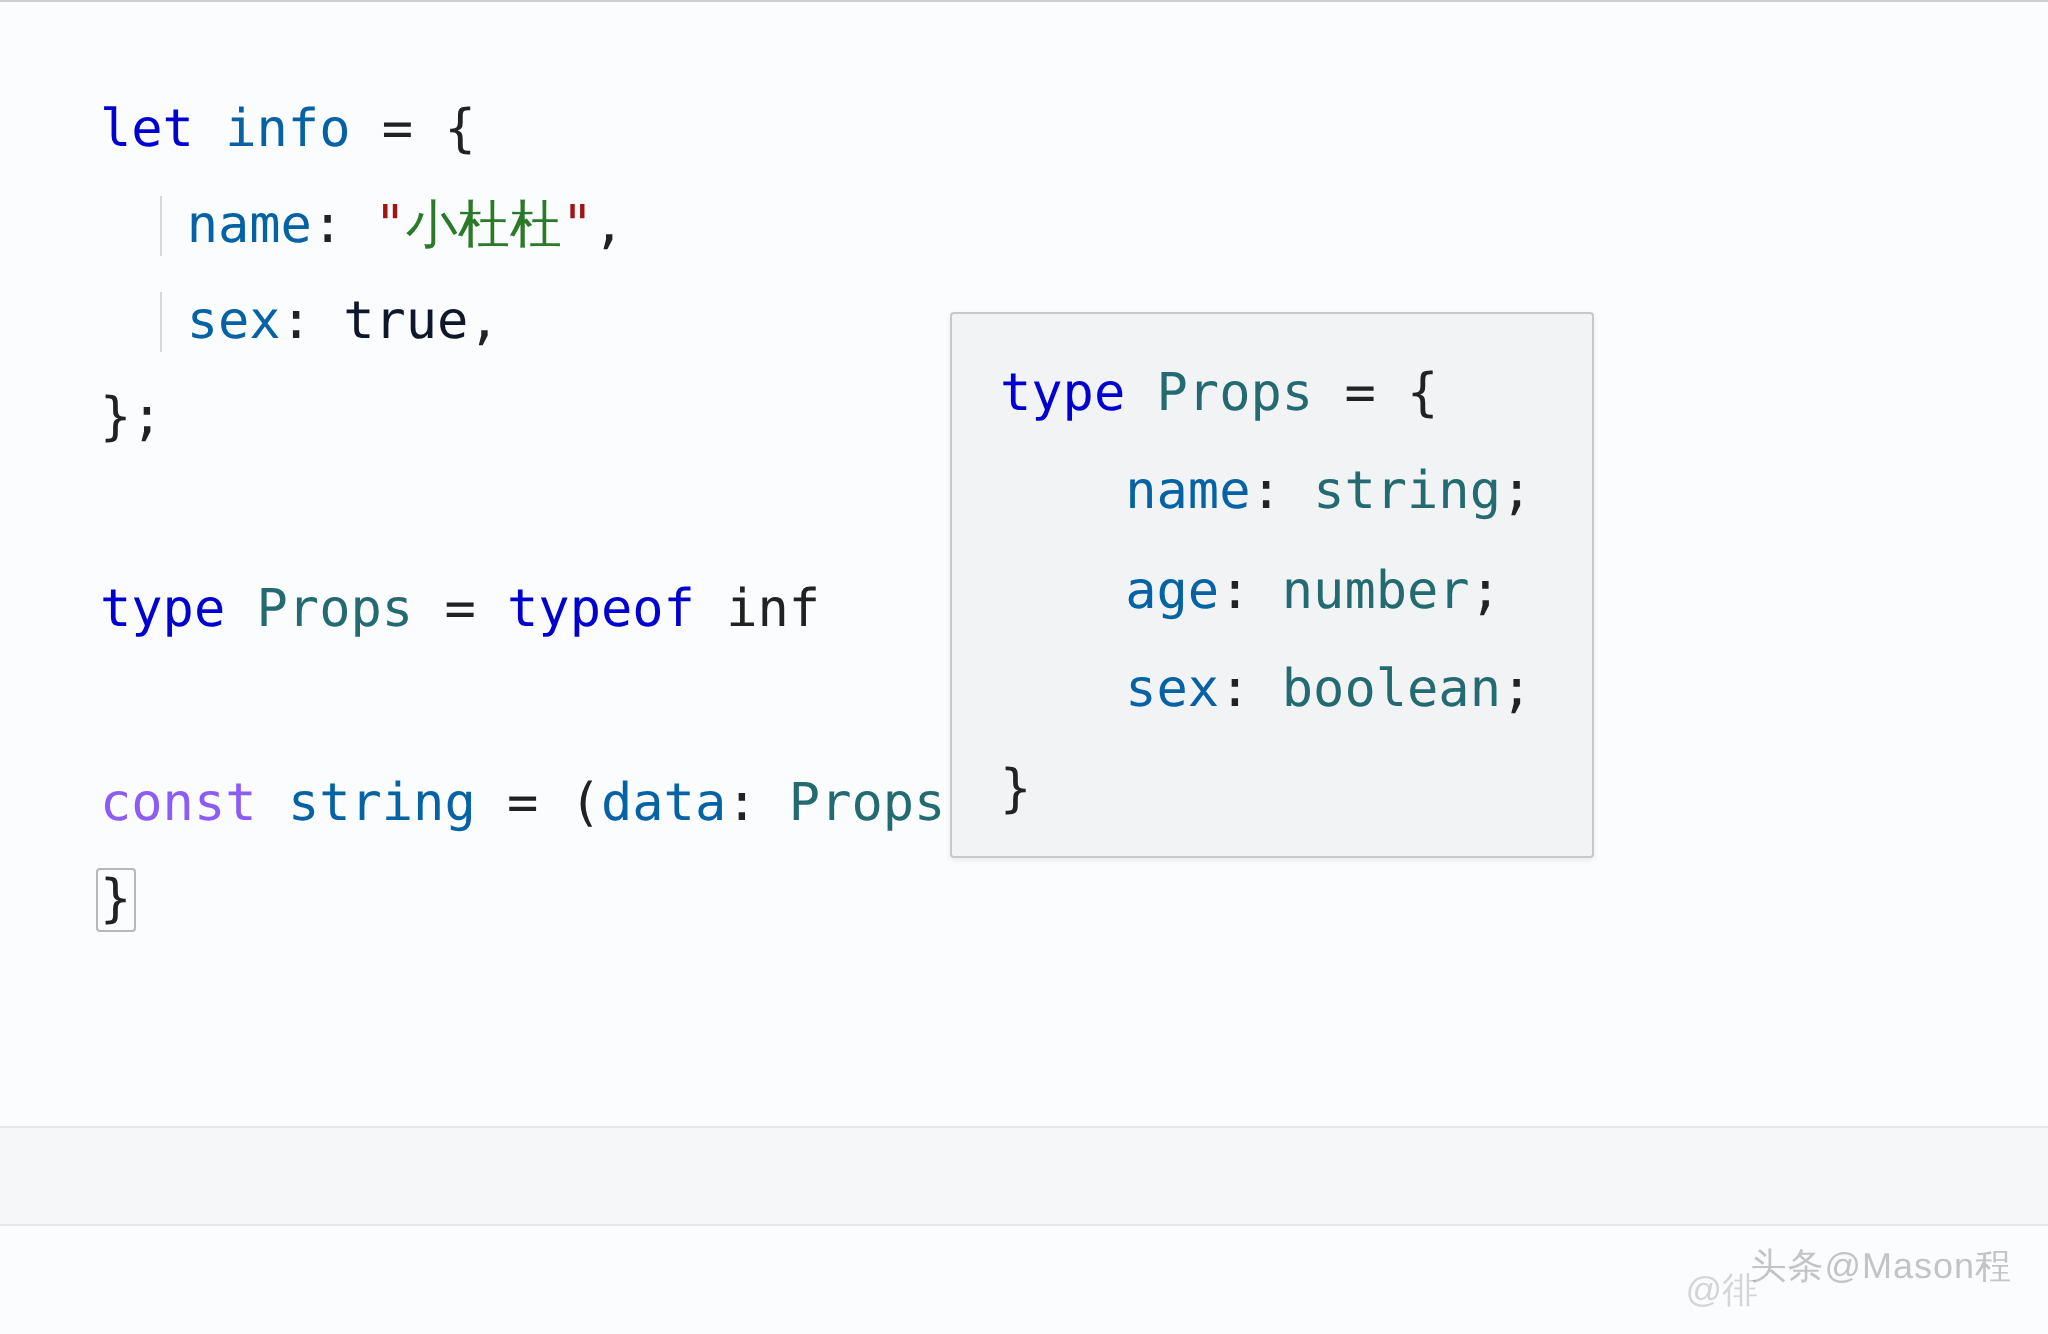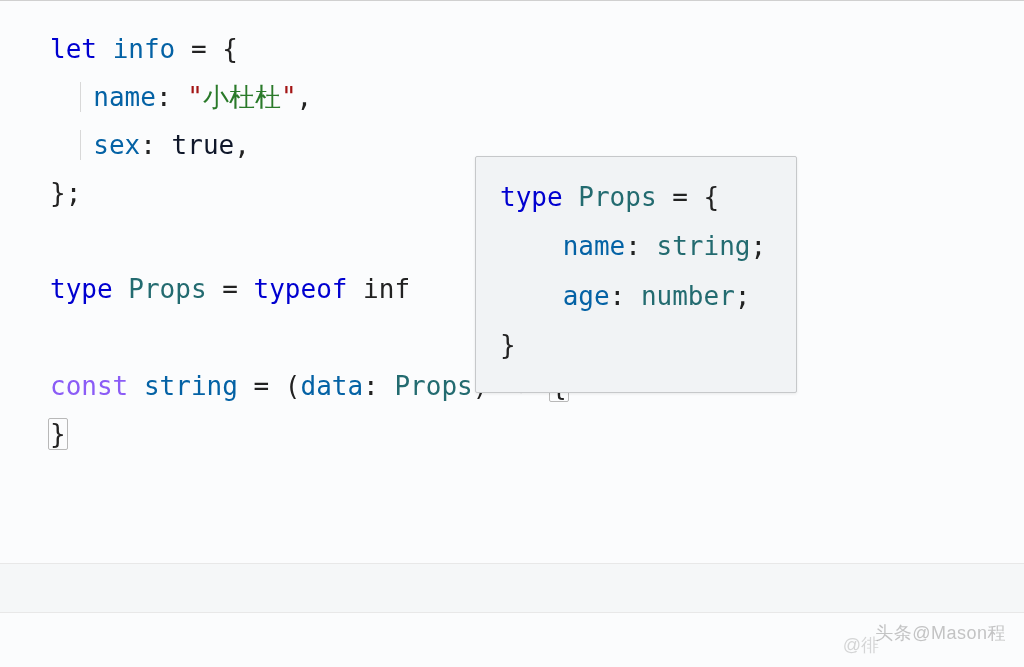--- a/index.html
+++ b/index.html
@@ -11,21 +11,21 @@
       font-family: 'Menlo', 'Monaco', 'Consolas', monospace;
       font-size: 26px;
       background: #fbfcfd;
       width: 1024px;
       height: 667px;
       position: relative;
       overflow: hidden;
       border-top: 1px solid #d0d0d0;
     }
     .editor {
-      padding: 24px 0 0 50px;
+      padding: 40px 0 0 50px;
       line-height: 1.85;
       position: relative;
     }
     .line {
       white-space: pre;
       position: relative;
     }
     .indent-guide {
       border-left: 1px solid #d8d8d8;
       padding-left: 12px;
@@ -47,21 +47,21 @@
     .typeof { color: #0000d0; }
     .propkey { color: #0462a5; }
 
     .tooltip {
       position: absolute;
       left: 475px;
       top: 155px;
       background: #f1f3f5;
       border: 1px solid #c6c8ca;
       border-radius: 2px;
-      padding: 16px 30px 21px 24px;
+      padding: 16px 30px 8px 24px;
       font-size: 26px;
       line-height: 1.9;
       box-shadow: 0 1px 3px rgba(0,0,0,0.08);
     }
     .tooltip .line {
       white-space: pre;
     }
     .tt-type { color: #0000d0; }
     .tt-name { color: #236b70; }
     .tt-prop { color: #0462a5; }
@@ -126,17 +126,18 @@
   <div class="line"><span class="kw-type">type</span> <span class="typename">Props</span><span class="operator"> = </span><span class="typeof">typeof</span><span class="ident"> inf</span></div>
   <div class="line"> </div>
   <div class="line"><span class="kw-const">const</span> <span class="varname">string</span><span class="operator"> = (</span><span class="propkey">data</span><span class="punct">: </span><span class="typename">Props</span><span class="punct">) =&gt; </span><span class="punct bracket-match">{</span></div>
   <div class="line"><span class="punct bracket-match">}</span></div>
 </div>
 
 <div class="tooltip">
   <div class="line"><span class="tt-type">type</span><span class="tt-name"> Props</span><span class="punct"> = {</span></div>
   <div class="line">    <span class="tt-prop">name</span><span class="punct">: </span><span class="tt-ptype">string</span><span class="punct">;</span></div>
   <div class="line">    <span class="tt-prop">age</span><span class="punct">: </span><span class="tt-ptype">number</span><span class="punct">;</span></div>
+  <div class="line">    <span class="tt-prop">sex</span><span class="punct">: </span><span class="tt-ptype">boolean</span><span class="punct">;</span></div>
   <div class="line"><span class="punct">}</span></div>
 </div>
 
 <div class="wm-left">@徘</div>
 <div class="watermark">头条@Mason程</div>
 
 </body></html>

